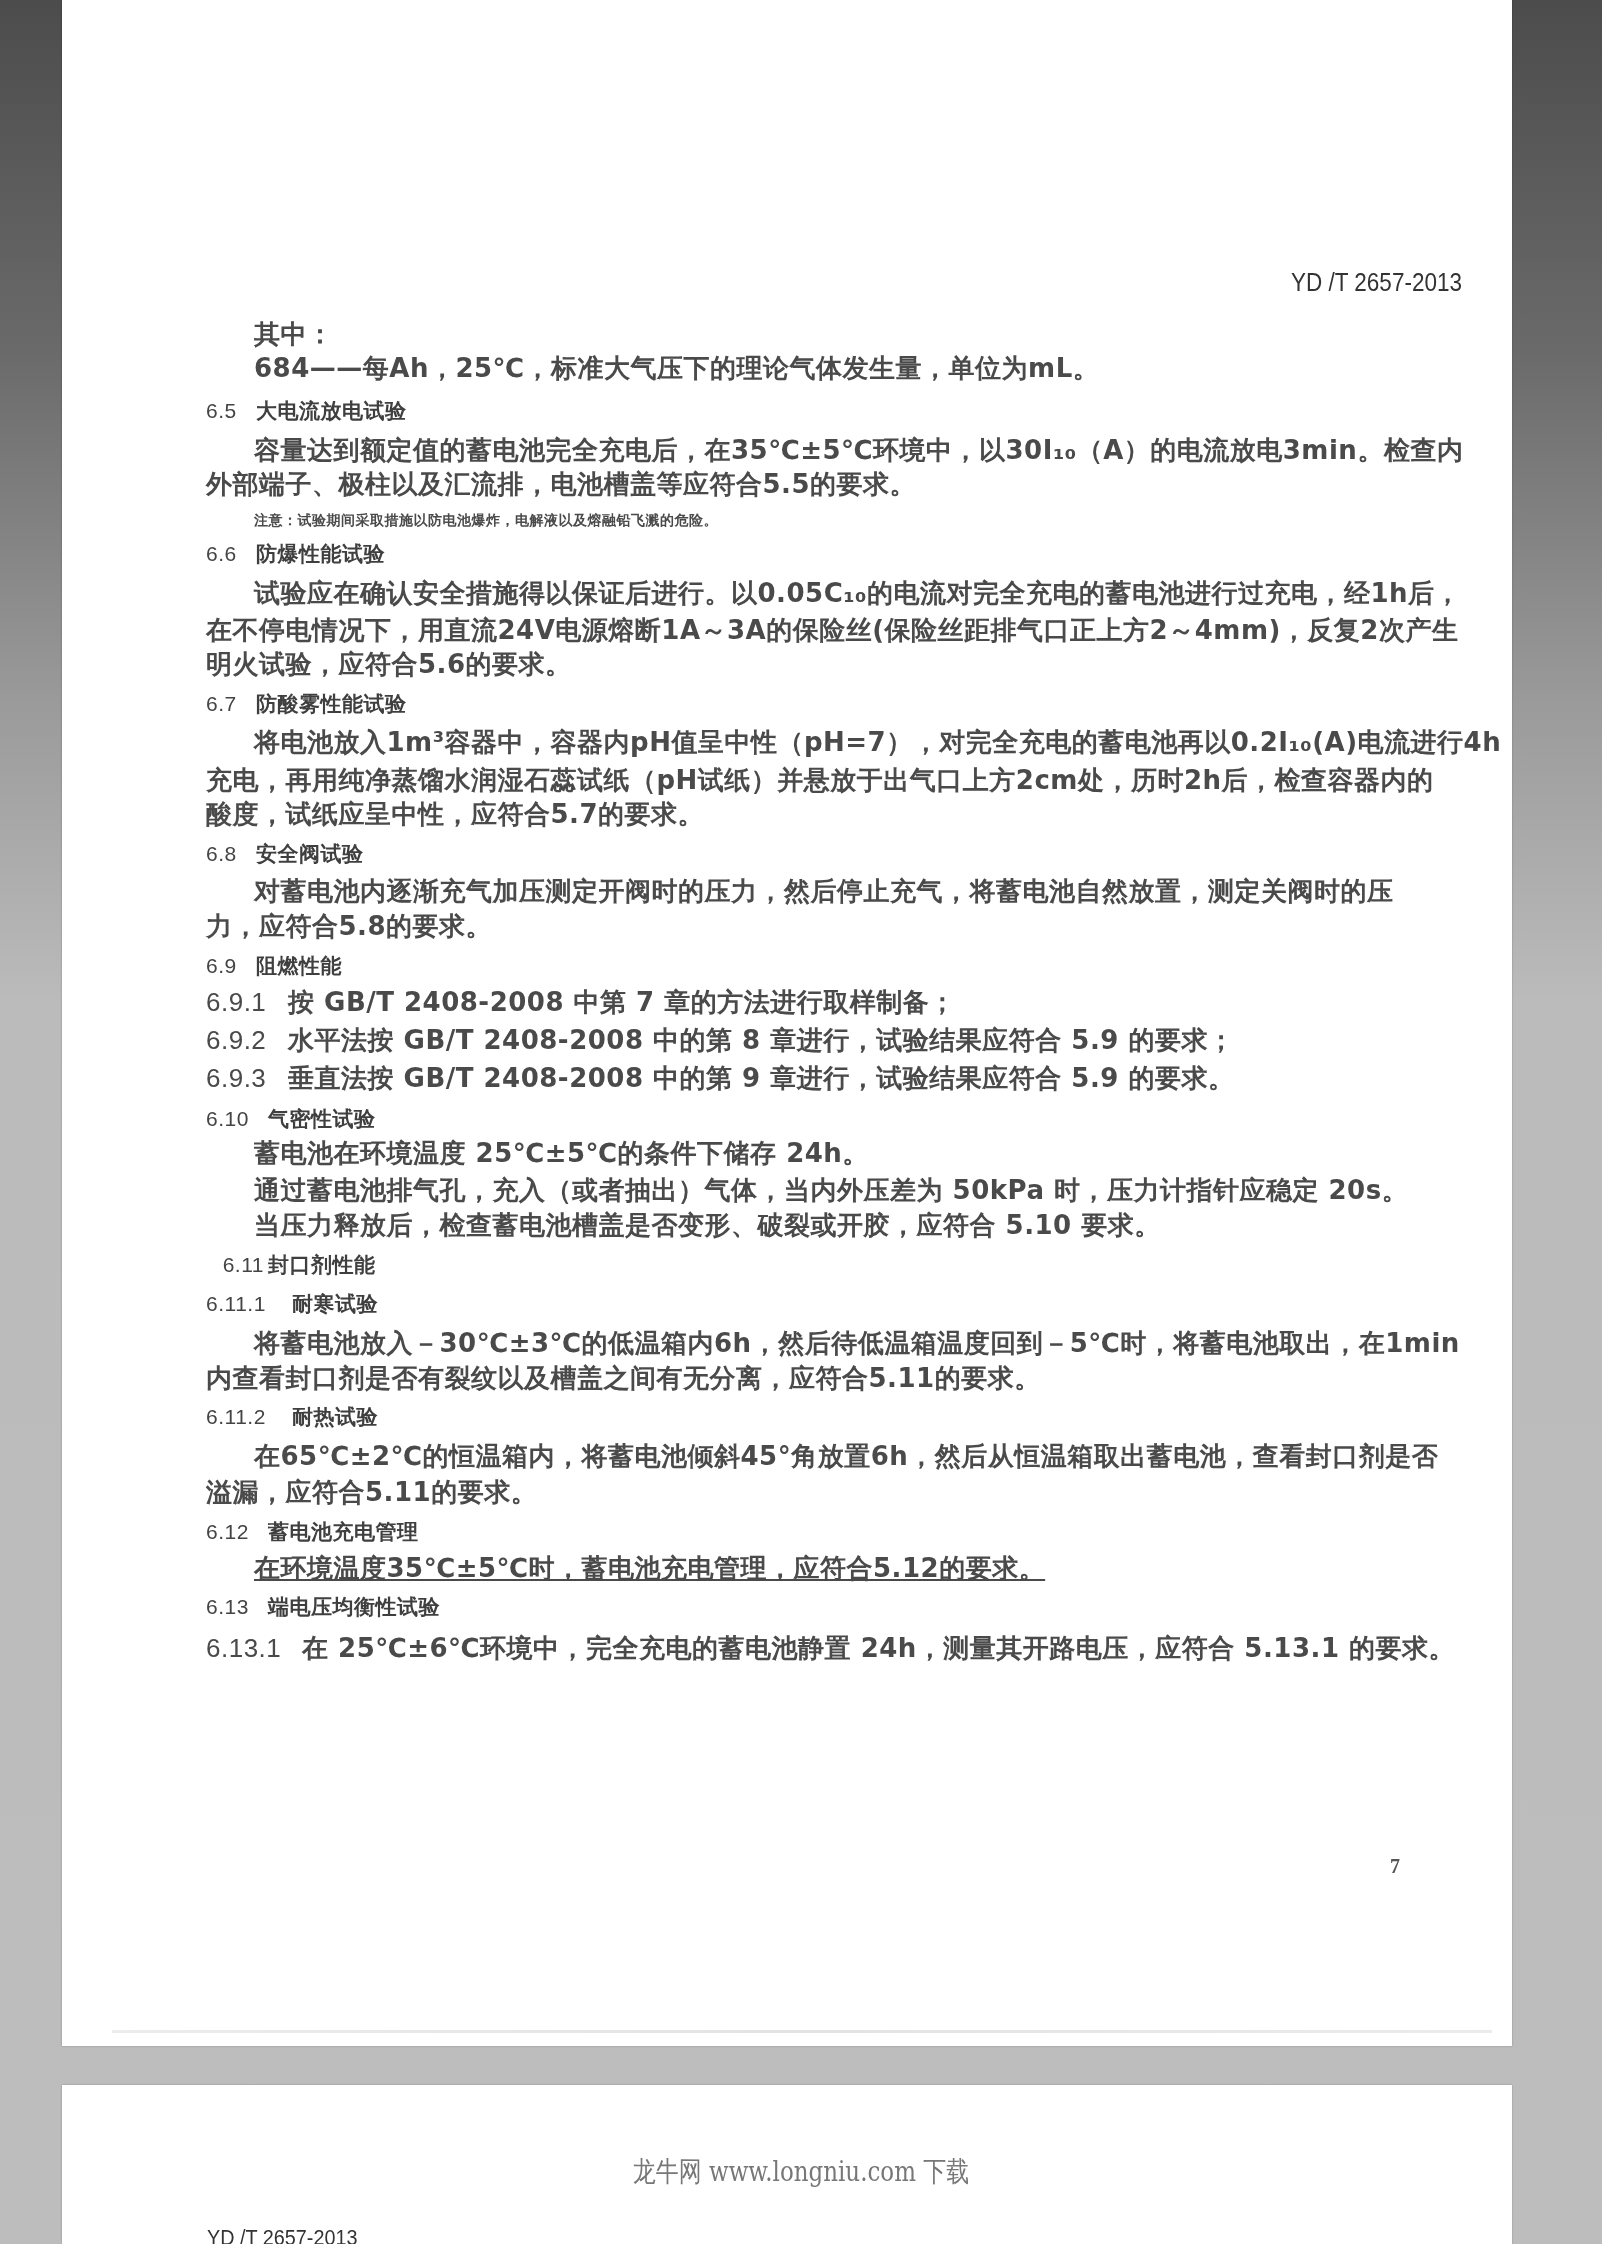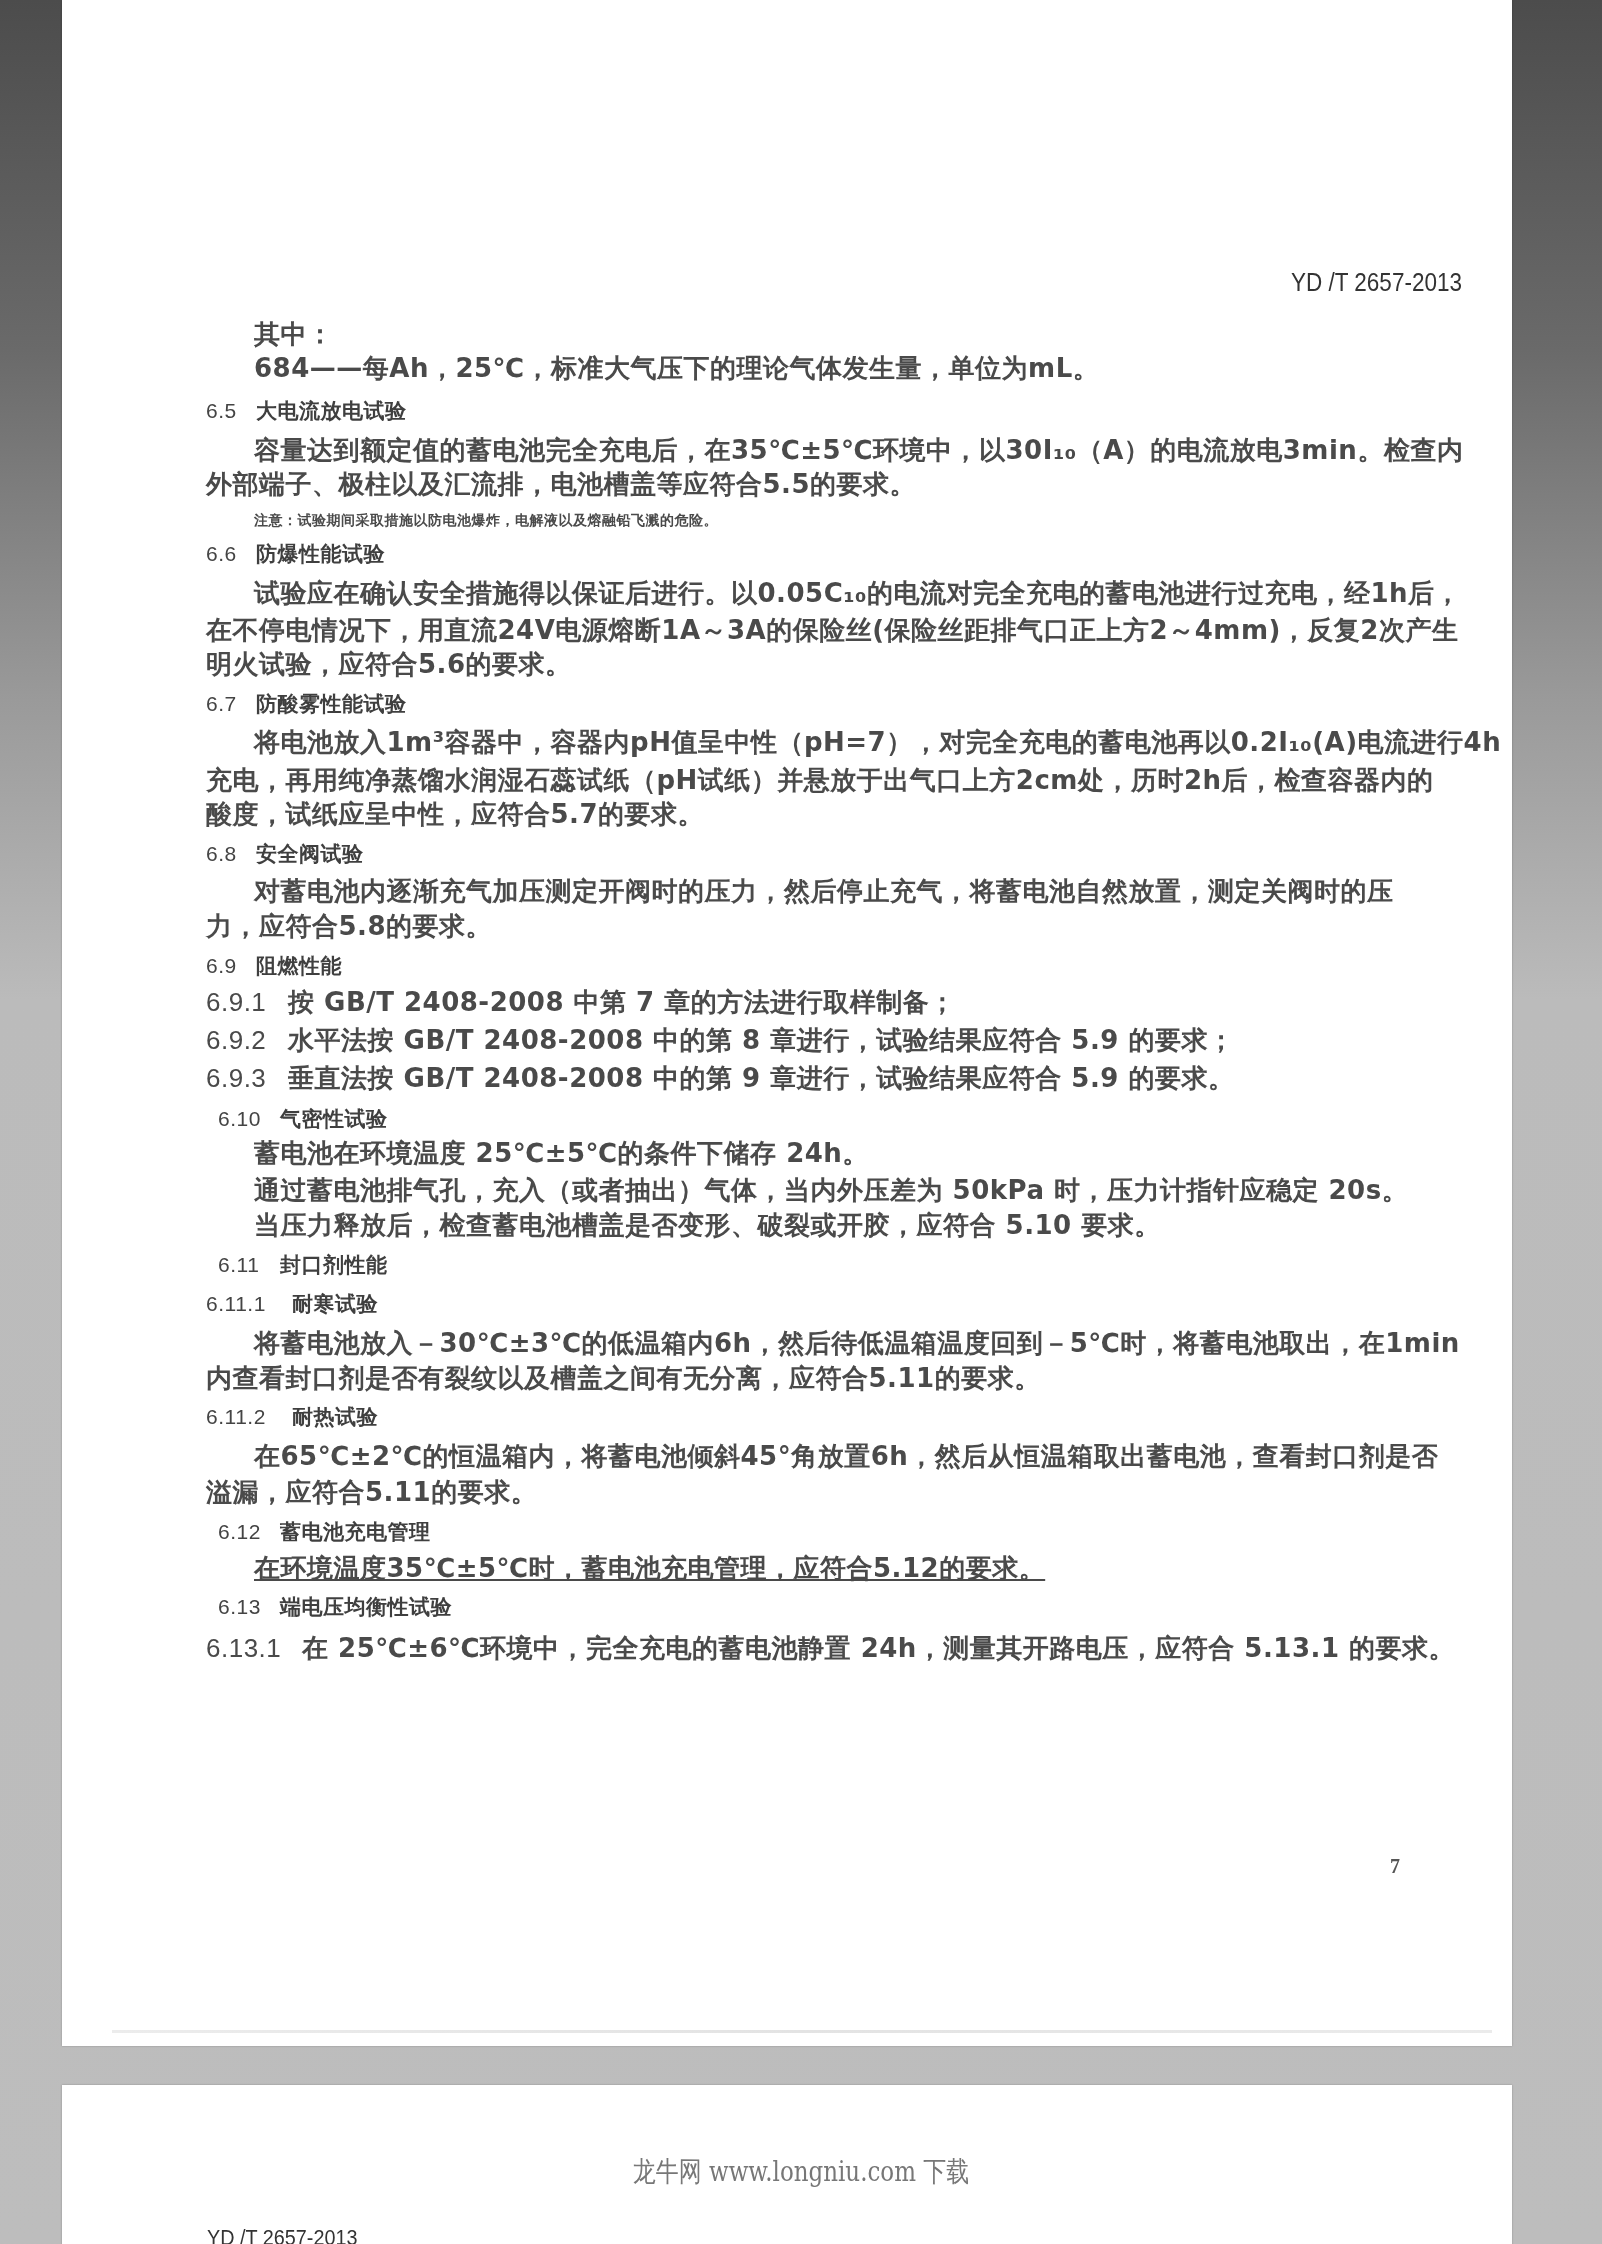--- a/index.html
+++ b/index.html
@@ -28,21 +28,21 @@
     color: #444; font-family: "DejaVu Sans", sans-serif;
   }
   .line {
     position: absolute; left: 0; font-size: 26px; line-height: 28px; white-space: nowrap;
     font-weight: bold; color: #4a4a4a; letter-spacing: 0.5px;
   }
   .ind { left: 48px; }
   .note { left: 48px; font-size: 14px; }
   .h { font-size: 21px; color: #3f3f3f; }
   .h .num { display: inline-block; min-width: 46px; font-family: "Liberation Sans", sans-serif; font-weight: normal; color: #444; margin-right: 4px; }
-  .h .num.w2 { min-width: 58px; margin-left: 12px; }
+  .h .num.w2 { min-width: 58px; }
   .h .num.w3 { min-width: 82px; }
   .sub-num { display: inline-block; min-width: 82px; font-family: "Liberation Sans", sans-serif; font-weight: normal; margin-right: 0; }
   .sub-num.w { min-width: 96px; }
   .pageno {
     position: absolute; top: 1855px; left: 1390px; font-size: 20px; color: #555;
     font-family: "Liberation Serif", serif; font-weight: bold;
   }
   .watermark {
     position: absolute; top: 2153px; left: 0; width: 1602px; text-align: center;
     font-family: "DejaVu Serif", serif; font-size: 28px; color: #777; letter-spacing: 0px;
@@ -83,21 +83,21 @@
     <div class="line ind" style="top: 557px;">对蓄电池内逐渐充气加压测定开阀时的压力，然后停止充气，将蓄电池自然放置，测定关阀时的压</div>
     <div class="line" style="top: 592px;">力，应符合5.8的要求。</div>
     <div class="line h" style="top: 632px;"><span class="num">6.9</span><span>阻燃性能</span></div>
     <div class="line" style="top: 668px;"><span class="sub-num">6.9.1</span><span>按 GB/T 2408-2008 中第 7 章的方法进行取样制备；</span></div>
     <div class="line" style="top: 706px;"><span class="sub-num">6.9.2</span><span>水平法按 GB/T 2408-2008 中的第 8 章进行，试验结果应符合 5.9 的要求；</span></div>
     <div class="line" style="top: 744px;"><span class="sub-num">6.9.3</span><span>垂直法按 GB/T 2408-2008 中的第 9 章进行，试验结果应符合 5.9 的要求。</span></div>
     <div class="line h" style="top: 785px;"><span class="num w2">6.10</span><span>气密性试验</span></div>
     <div class="line ind" style="top: 819px;">蓄电池在环境温度 25℃±5℃的条件下储存 24h。</div>
     <div class="line ind" style="top: 856px;">通过蓄电池排气孔，充入（或者抽出）气体，当内外压差为 50kPa 时，压力计指针应稳定 20s。</div>
     <div class="line ind" style="top: 891px;">当压力释放后，检查蓄电池槽盖是否变形、破裂或开胶，应符合 5.10 要求。</div>
-    <div class="line h" style="top: 931px;"><span class="num w2">6.11</span><span>封口剂性能</span></div>
+    <div class="line h" style="top: 931px; text-align: right;"><span class="num w2">6.11</span><span>封口剂性能</span></div>
     <div class="line h" style="top: 970px;"><span class="num w3">6.11.1</span><span>耐寒试验</span></div>
     <div class="line ind" style="top: 1009px;">将蓄电池放入－30℃±3℃的低温箱内6h，然后待低温箱温度回到－5℃时，将蓄电池取出，在1min</div>
     <div class="line" style="top: 1044px;">内查看封口剂是否有裂纹以及槽盖之间有无分离，应符合5.11的要求。</div>
     <div class="line h" style="top: 1083px;"><span class="num w3">6.11.2</span><span>耐热试验</span></div>
     <div class="line ind" style="top: 1122px;">在65℃±2℃的恒温箱内，将蓄电池倾斜45°角放置6h，然后从恒温箱取出蓄电池，查看封口剂是否</div>
     <div class="line" style="top: 1158px;">溢漏，应符合5.11的要求。</div>
     <div class="line h" style="top: 1198px;"><span class="num w2">6.12</span><span>蓄电池充电管理</span></div>
     <div class="line ind" style="top: 1234px; text-decoration: underline;">在环境温度35℃±5℃时，蓄电池充电管理，应符合5.12的要求。</div>
     <div class="line h" style="top: 1273px;"><span class="num w2">6.13</span><span>端电压均衡性试验</span></div>
     <div class="line" style="top: 1314px;"><span class="sub-num w">6.13.1</span><span>在 25℃±6℃环境中，完全充电的蓄电池静置 24h，测量其开路电压，应符合 5.13.1 的要求。</span></div>

